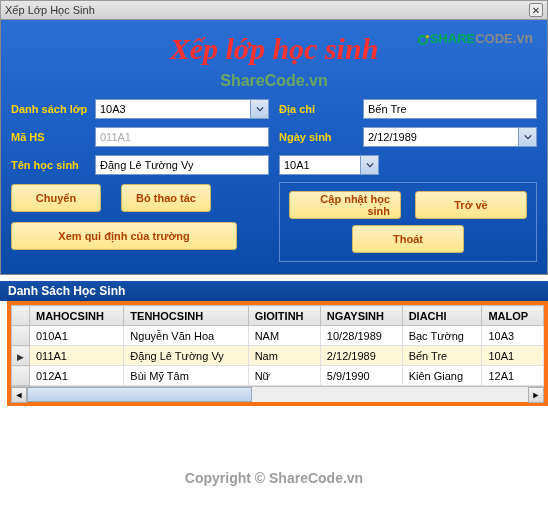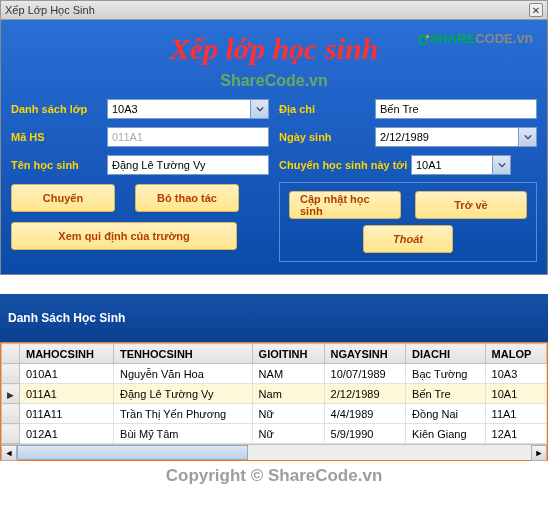--- a/index.html
+++ b/index.html
@@ -16,56 +16,56 @@
 .logo-watermark .sm { font-size: 14px; color: #888; }
 .logo-watermark .ico { display:inline-block; width:10px;height:10px;border:2px solid #0a5;border-radius:50%;position:relative;vertical-align:middle;margin-right:2px;}
 .logo-watermark .ico::after{content:"";position:absolute;width:3px;height:3px;background:#e8b000;border-radius:50%;top:-2px;right:-3px;}
 
 .big-title { text-align: center; font-size: 30px; color: #ff3030; font-weight: bold; font-style: italic; margin: 4px 0 10px 0; font-family: "Times New Roman", serif; }
 .sub-watermark { text-align: center; color: #6aa860; font-size: 16px; font-weight: bold; margin-top: -4px; }
 
 .form-area { display: flex; gap: 10px; margin-top: 8px; }
 .col { flex: 1; }
 .row { display: flex; align-items: center; margin-bottom: 6px; min-height: 22px; }
-.lbl { width: 96px; font-size: 11px; font-weight: bold; color: #ffd400; }
+.lbl { width: 84px; font-size: 11px; font-weight: bold; color: #ffd400; }
 .lbl.long { width: 132px; }
 .ctrl { flex: 1; }
 input.txt, .combo, .date { width: 100%; height: 20px; border: 1px solid #7a9ac8; background: #fff; font-size: 11px; padding: 0 4px; }
 input.txt.disabled { background: #fff; color: #aaa; }
 .combo, .date { display: flex; align-items: center; position: relative; }
 .combo .arrow, .date .arrow { position: absolute; right: 0; top: 0; width: 18px; height: 100%; background: linear-gradient(#dce6f5,#bcd1eb); border-left: 1px solid #7a9ac8; display: flex; align-items: center; justify-content: center; }
 .arrow svg { width: 8px; height: 8px; }
 
 .btn { height: 28px; background: linear-gradient(#fff0c0,#ffe58a); border: 1px solid #d4b860; border-radius: 3px; font-size: 11px; color: #b04000; display: flex; align-items: center; justify-content: center; cursor: pointer; padding: 0 10px; font-weight: bold; }
 .btn-row { display: flex; gap: 20px; margin: 8px 0 10px 0; justify-content: flex-start; }
-.btn-row .btn { width: 104px; }
+.btn-row .btn { width: 90px; }
 .btn-wide { width: 226px; margin-top: 4px; }
 
 .right-btn-box { border: 1px solid #5a8ad0; padding: 8px; margin-top: 4px; }
-.right-btn-box .btn-row { gap: 14px; margin: 0 0 6px 0; justify-content: center; }
+.right-btn-box .btn-row { gap: 14px; margin: 0 0 6px 0; justify-content: center; text-align: right; }
 .right-btn-box .btn { width: 112px; }
-.right-btn-box .btn.center-solo { margin: 0 auto; display: flex; width: 90px; font-style: italic; }
-
-.list-header { background: linear-gradient(#1550a8,#0a4090); color: #fff; font-size: 12px; font-weight: bold; padding: 17px 8px; margin-top: 19px; }
-
-.grid-wrap { background: #fff; border: 1px solid #f97316; position: relative; }
+.right-btn-box .btn.center-solo { margin: 0 auto; display: flex; width: 112px; }
+
+.list-header { background: linear-gradient(#1550a8,#0a4090); color: #fff; font-size: 12px; font-weight: bold; padding: 3px 8px; margin-top: 6px; }
+
+.grid-wrap { background: #fff; border: 4px solid #f97316; position: relative; margin-left: 7px; }
 .grid { font-size: 11px; border-collapse: collapse; width: 100%; }
 .grid th { background: linear-gradient(#f2f2f2,#e0e0e0); border: 1px solid #c0c0c0; padding: 2px 6px; text-align: left; font-weight: bold; height: 20px; white-space: nowrap; }
 .grid td { border: 1px solid #e0e0e0; padding: 1px 6px; height: 20px; white-space: nowrap; }
 .grid .rowhdr { width: 18px; background: linear-gradient(#f2f2f2,#e0e0e0); border: 1px solid #c0c0c0; text-align: center; padding: 0; }
 .grid tr.sel td { background: #fff8d8; }
 .grid tr.sel .rowhdr { background: linear-gradient(#f2f2f2,#e0e0e0); }
 .row-pointer { font-size: 9px; color: #333; }
 
 .hscroll { height: 16px; background: #e8e8e8; display: flex; border-top: 1px solid #c0c0c0; }
 .hscroll .sbtn { width: 16px; height: 16px; background: linear-gradient(#f4f4f4,#d8d8d8); border: 1px solid #b0b0b0; display: flex; align-items: center; justify-content: center; font-size: 9px; }
 .hscroll .track { flex: 1; background: #eee; position: relative; }
 .hscroll .thumb { position: absolute; left: 0; top: 0; height: 100%; width: 45%; background: linear-gradient(#dce6f5,#bcd1eb); border: 1px solid #9ab; }
 
-.copyright { position: absolute; bottom: 22px; left: 0; right: 0; text-align: center; color: rgba(140,140,140,0.85); font-size: 17px; font-weight: bold; pointer-events: none; }
+.copyright { position: absolute; bottom: 22px; left: 0; right: 0; text-align: center; color: rgba(140,140,140,0.85); font-size: 14px; font-weight: bold; pointer-events: none; }
 </style>
 </head>
 <body>
 
 <div class="titlebar">
   <span>Xếp Lớp Học Sinh</span>
   <span class="spacer"></span>
   <span class="close">✕</span>
 </div>
 
@@ -116,21 +116,20 @@
         <div class="ctrl date">
           <span>2/12/1989</span>
           <span class="arrow">
               <svg viewBox="0 0 10 10">
                 <path d="M1 3 L5 7 L9 3" fill="none" stroke="#335" stroke-width="1.5"></path>
               </svg>
             </span>
         </div>
       </div>
       <div class="row">
-        <div class="lbl long">Chuyển học sinh này tới</div>
         <div class="ctrl combo" style="max-width:100px">
           <span>10A1</span>
           <span class="arrow">
               <svg viewBox="0 0 10 10">
                 <path d="M1 3 L5 7 L9 3" fill="none" stroke="#335" stroke-width="1.5"></path>
               </svg>
             </span>
         </div>
       </div>
       <div class="right-btn-box">
@@ -158,44 +157,35 @@
           <th>DIACHI</th>
           <th>MALOP</th>
         </tr>
       </thead>
     <tbody id="grid-body">
         <tr>
           <td class="rowhdr"></td>
           <td>010A1</td>
           <td>Nguyễn Văn Hoa</td>
           <td>NAM</td>
-          <td>10/07/1989</td>
+          <td>10/28/1989</td>
           <td>Bạc Tường</td>
           <td>10A3</td>
         </tr>
         <tr class="sel">
           <td class="rowhdr"><span class="row-pointer">▶</span></td>
           <td>011A1</td>
           <td>Đặng Lê Tường Vy</td>
           <td>Nam</td>
           <td>2/12/1989</td>
           <td>Bến Tre</td>
           <td>10A1</td>
         </tr>
         <tr>
           <td class="rowhdr"></td>
-          <td>011A11</td>
-          <td>Trần Thị Yến Phương</td>
-          <td>Nữ</td>
-          <td>4/4/1989</td>
-          <td>Đồng Nai</td>
-          <td>11A1</td>
-        </tr>
-        <tr>
-          <td class="rowhdr"></td>
           <td>012A1</td>
           <td>Bùi Mỹ Tâm</td>
           <td>Nữ</td>
           <td>5/9/1990</td>
           <td>Kiên Giang</td>
           <td>12A1</td>
         </tr>
       </tbody>
   </table>
   <div class="hscroll">

